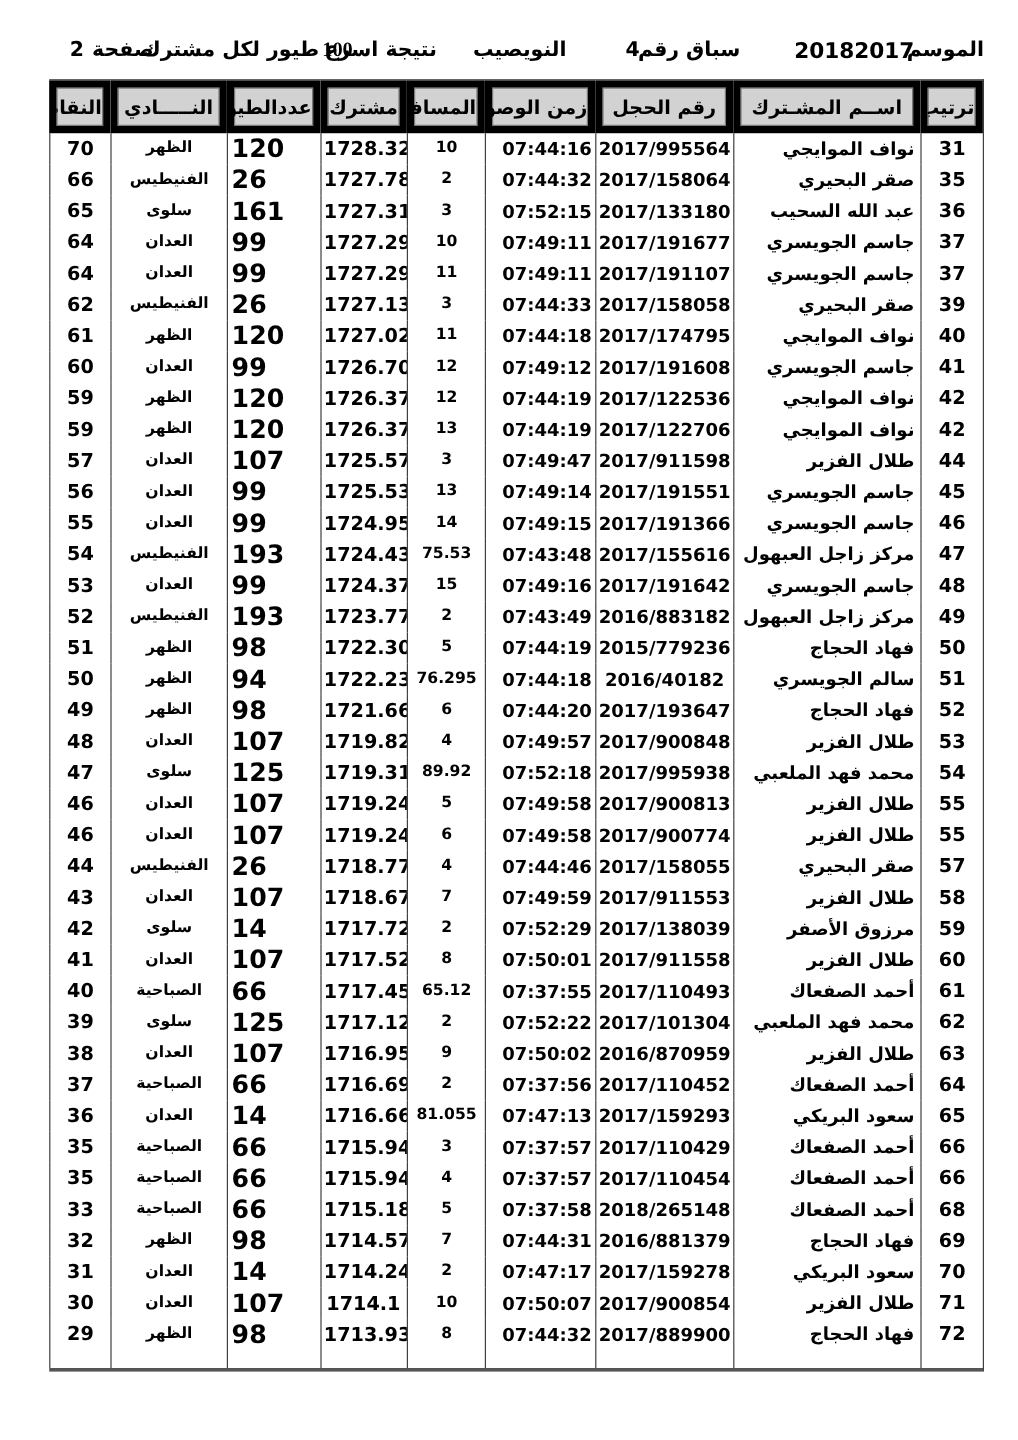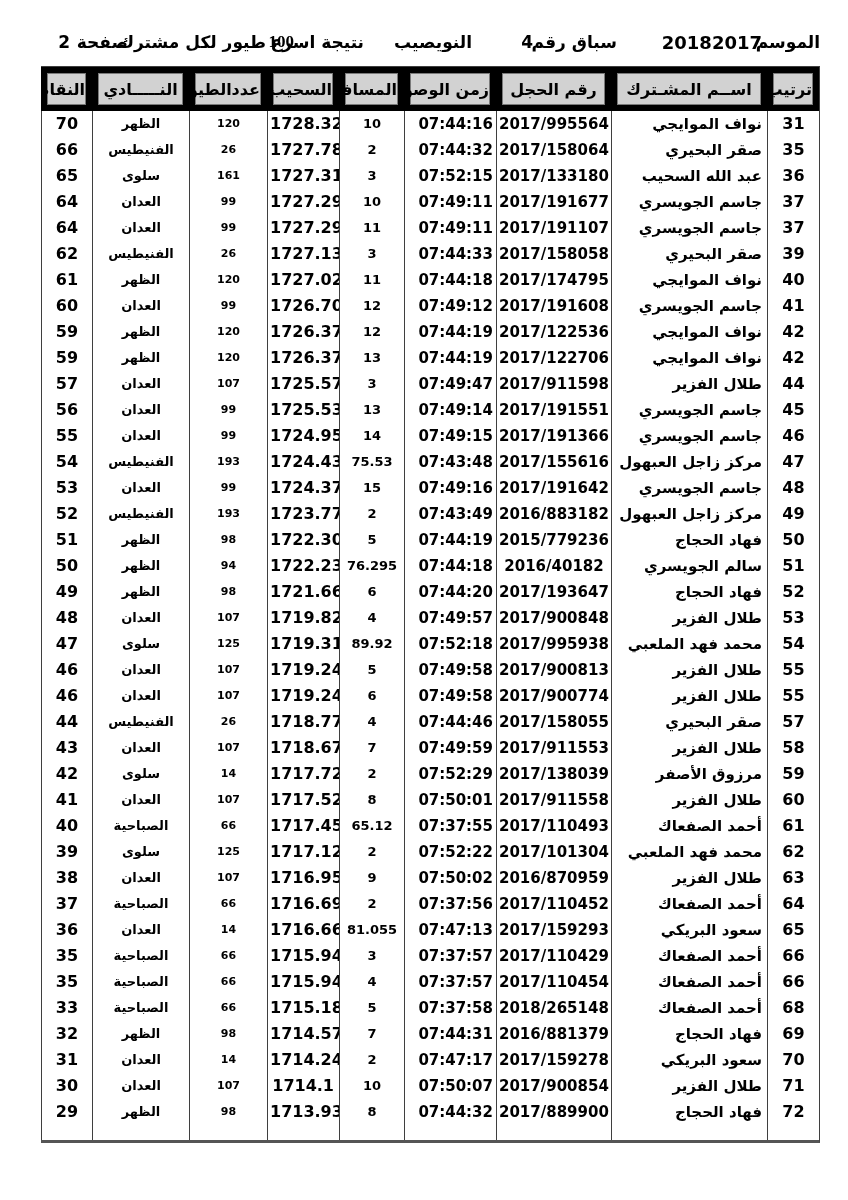--- a/index.html
+++ b/index.html
@@ -83,21 +83,21 @@
     white-space:nowrap;
     border-left:1px solid var(--line);
     vertical-align:middle;
   }
   td.c-rank{text-align:center;font-size:16px;}
   td.c-name{text-align:start;padding-right:5px;}
   td.c-ring{direction:ltr;text-align:center;}
   td.c-time{direction:ltr;text-align:right;padding-right:3px;}
   td.c-dist{direction:ltr;text-align:center;font-size:13px;}
   td.c-speed{direction:ltr;text-align:right;padding-right:5px;font-size:16px;}
-  td.c-birds{text-align:center;font-size:11px;}
+  td.c-birds{text-align:left;font-size:21px;}
   td.c-club{text-align:center;font-size:13px;}
   td.c-points{text-align:center;font-size:16px;}
   tr.empty-row td{height:15px;line-height:15px;}
 </style>
 </head>
 <body>
 
 <div class="report-title">
   <span class="t-season-label">الموسم</span>
   <span class="t-season-value">20182017</span>
@@ -123,21 +123,21 @@
       <col class="c-club">
       <col class="c-points">
   </colgroup>
   <thead>
     <tr>
         <th class="c-rank">ترتيب</th>
         <th class="c-name">اســم المشـترك</th>
         <th class="c-ring">رقم الحجل</th>
         <th class="c-time">زمن الوصول</th>
         <th class="c-dist">المسافة</th>
-        <th class="c-speed">السحيب</th>
+        <th class="c-speed">مشترك</th>
         <th class="c-birds">عددالطيور</th>
         <th class="c-club">النـــــادي</th>
         <th class="c-points">النقاط</th>
       </tr>
   </thead>
   <tbody>
       <tr>
         <td class="c-rank">31</td>
         <td class="c-name">نواف الموايجي</td>
         <td class="c-ring">2017/995564</td>

